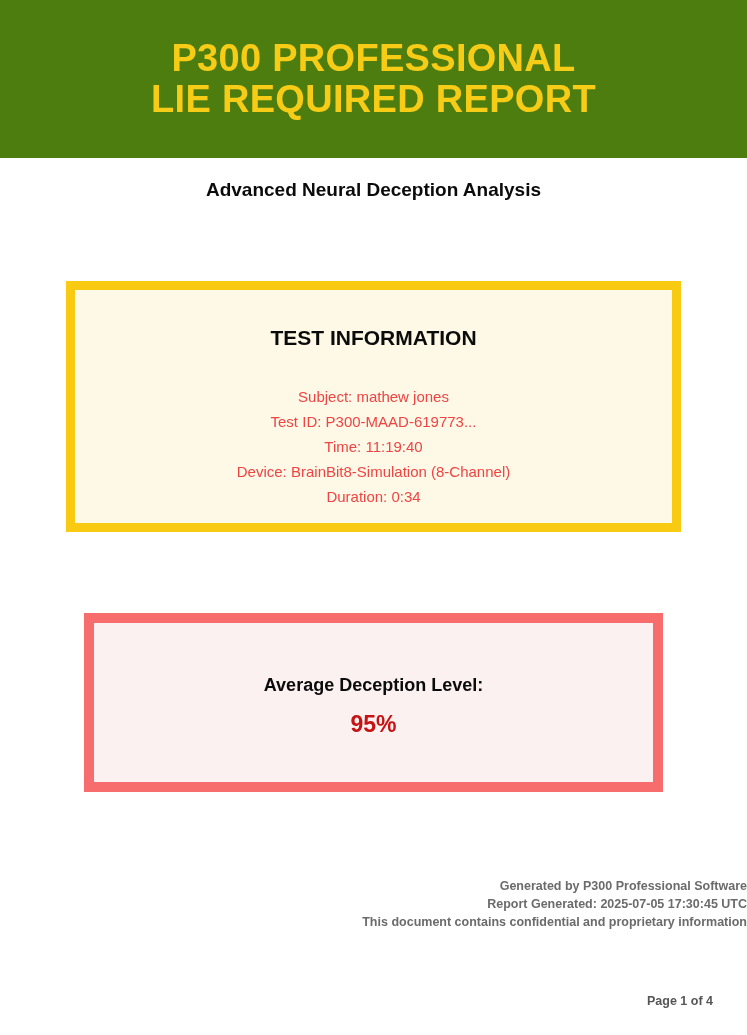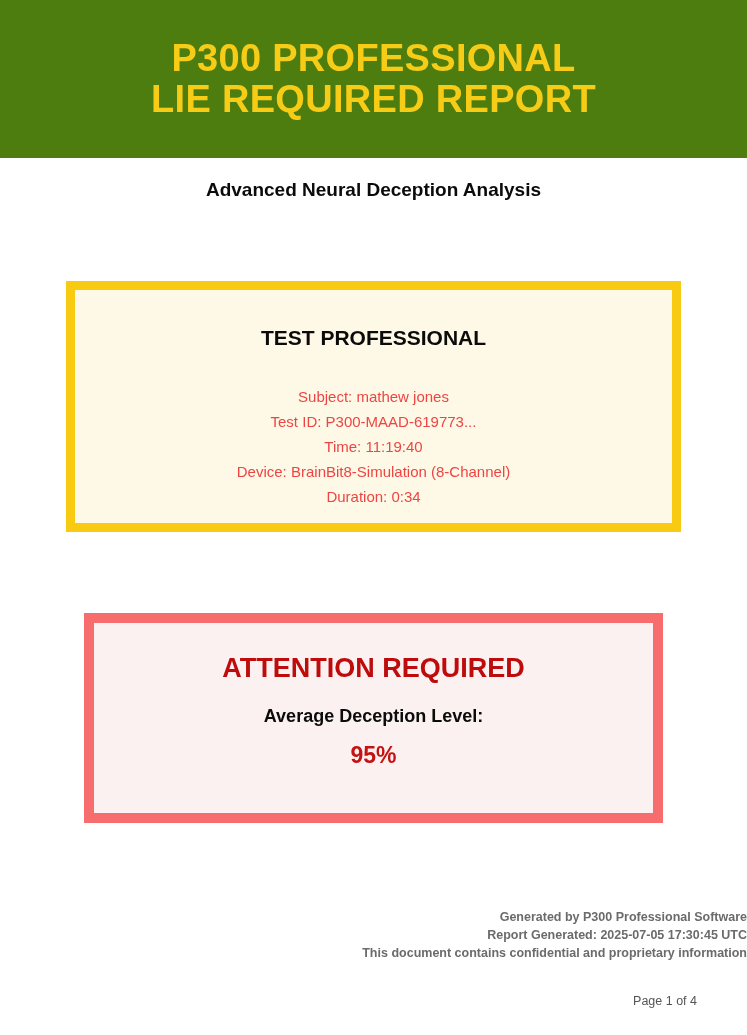--- a/index.html
+++ b/index.html
@@ -95,46 +95,46 @@
     text-align: right;
     color: #6B6B6B;
     font-size: 12.5px;
     font-weight: bold;
     line-height: 18px;
   }
 
   .page-indicator {
     position: absolute;
     top: 994px;
-    right: 50px;
+    right: 34px;
     color: #555555;
     font-size: 12.5px;
+    font-weight: bold;
   }
 </style>
 </head>
 <body>
 
 <div class="report-header">
   <div class="report-title-line">P300 PROFESSIONAL</div>
   <div class="report-title-line">LIE REQUIRED REPORT</div>
 </div>
 
 <div class="report-subtitle">Advanced Neural Deception Analysis</div>
 
 <div class="info-box">
-  <div class="info-title">TEST PROFESSIONAL</div>
+  <div class="info-title">TEST INFORMATION</div>
   <div class="info-line">Subject: mathew jones</div>
   <div class="info-line">Test ID: P300-MAAD-619773...</div>
   <div class="info-line">Time: 11:19:40</div>
   <div class="info-line">Device: BrainBit8-Simulation (8-Channel)</div>
   <div class="info-line">Duration: 0:34</div>
 </div>
 
 <div class="attention-box">
-  <div class="attention-title">ATTENTION REQUIRED</div>
   <div class="attention-label">Average Deception Level:</div>
   <div class="attention-value">95%</div>
 </div>
 
 <div class="report-footer">
   <div>Generated by P300 Professional Software</div>
   <div>Report Generated: 2025-07-05 17:30:45 UTC</div>
   <div>This document contains confidential and proprietary information</div>
 </div>
 

